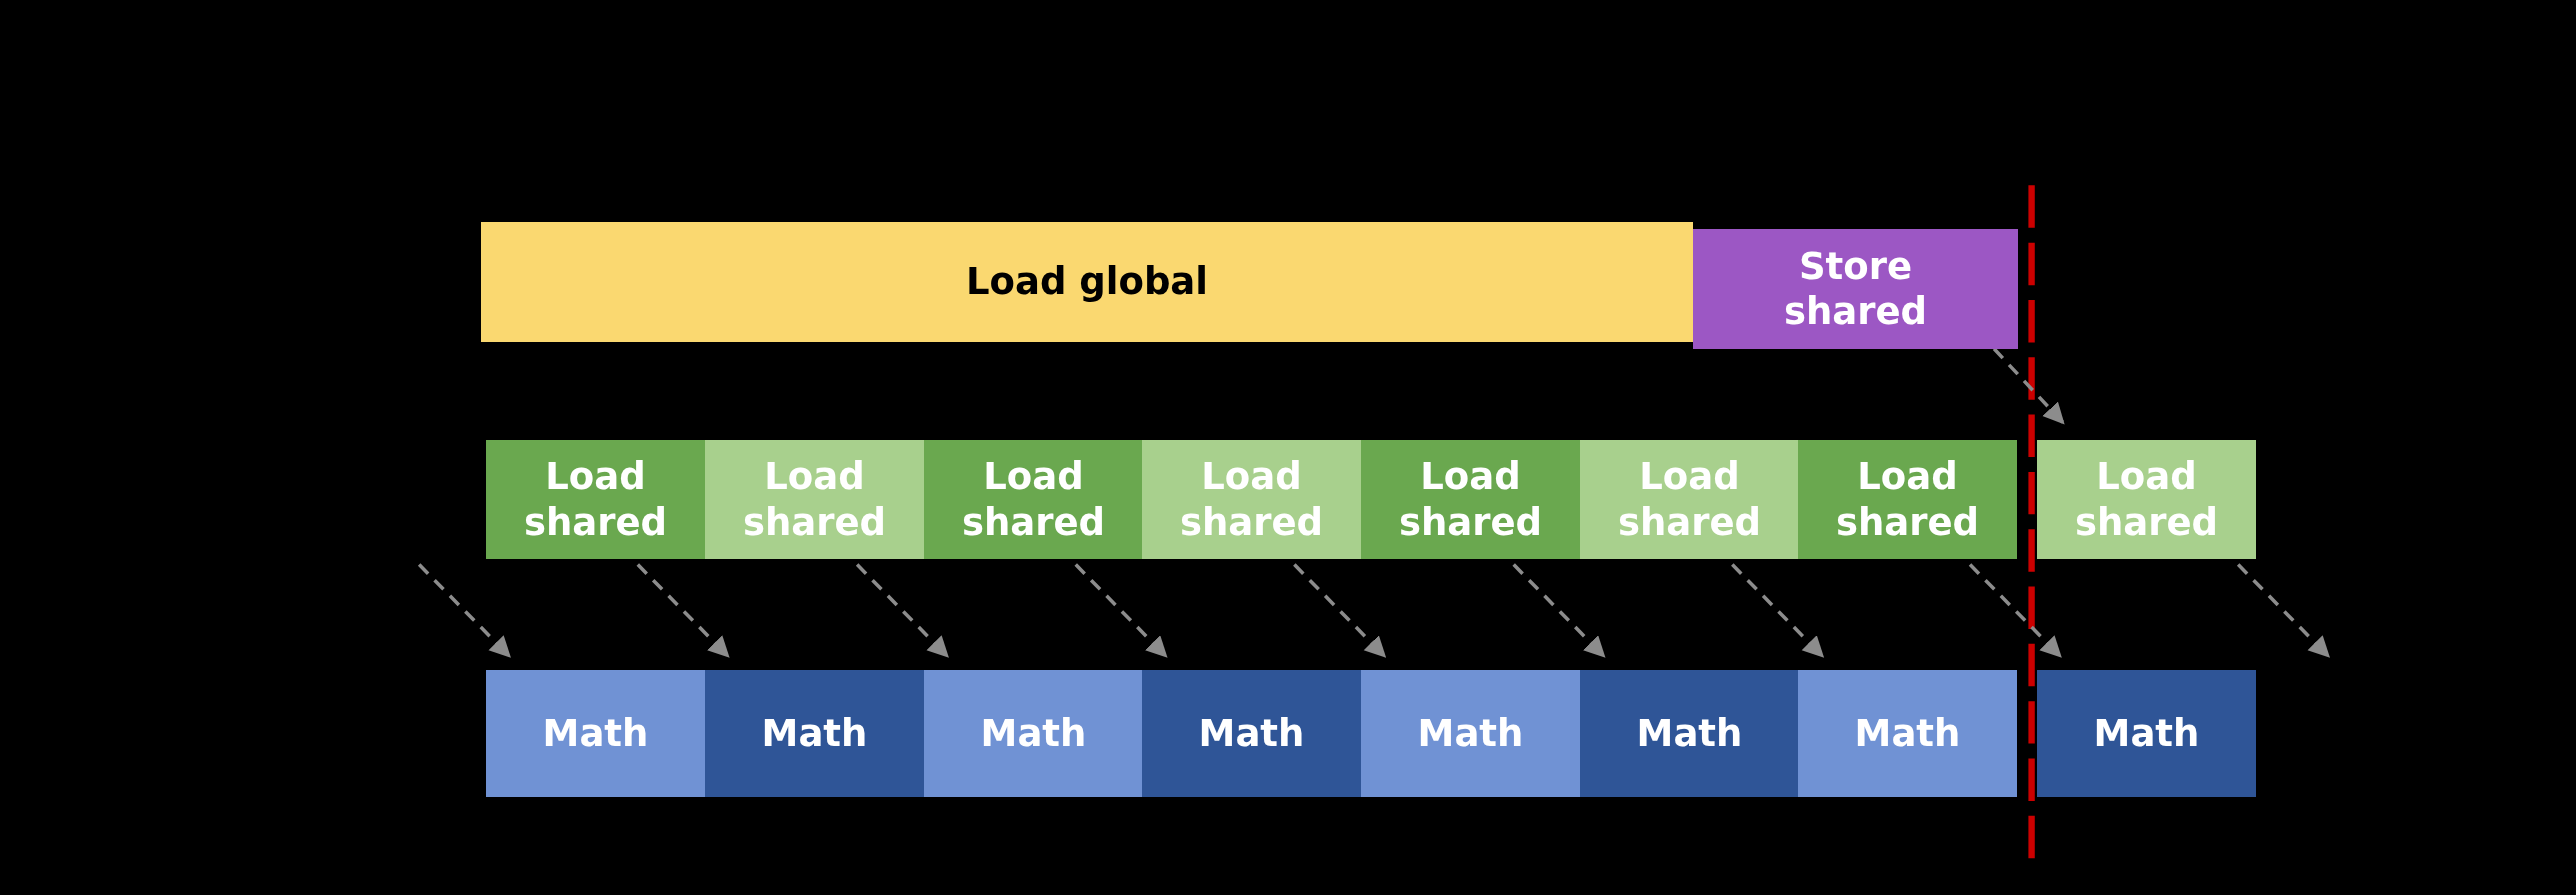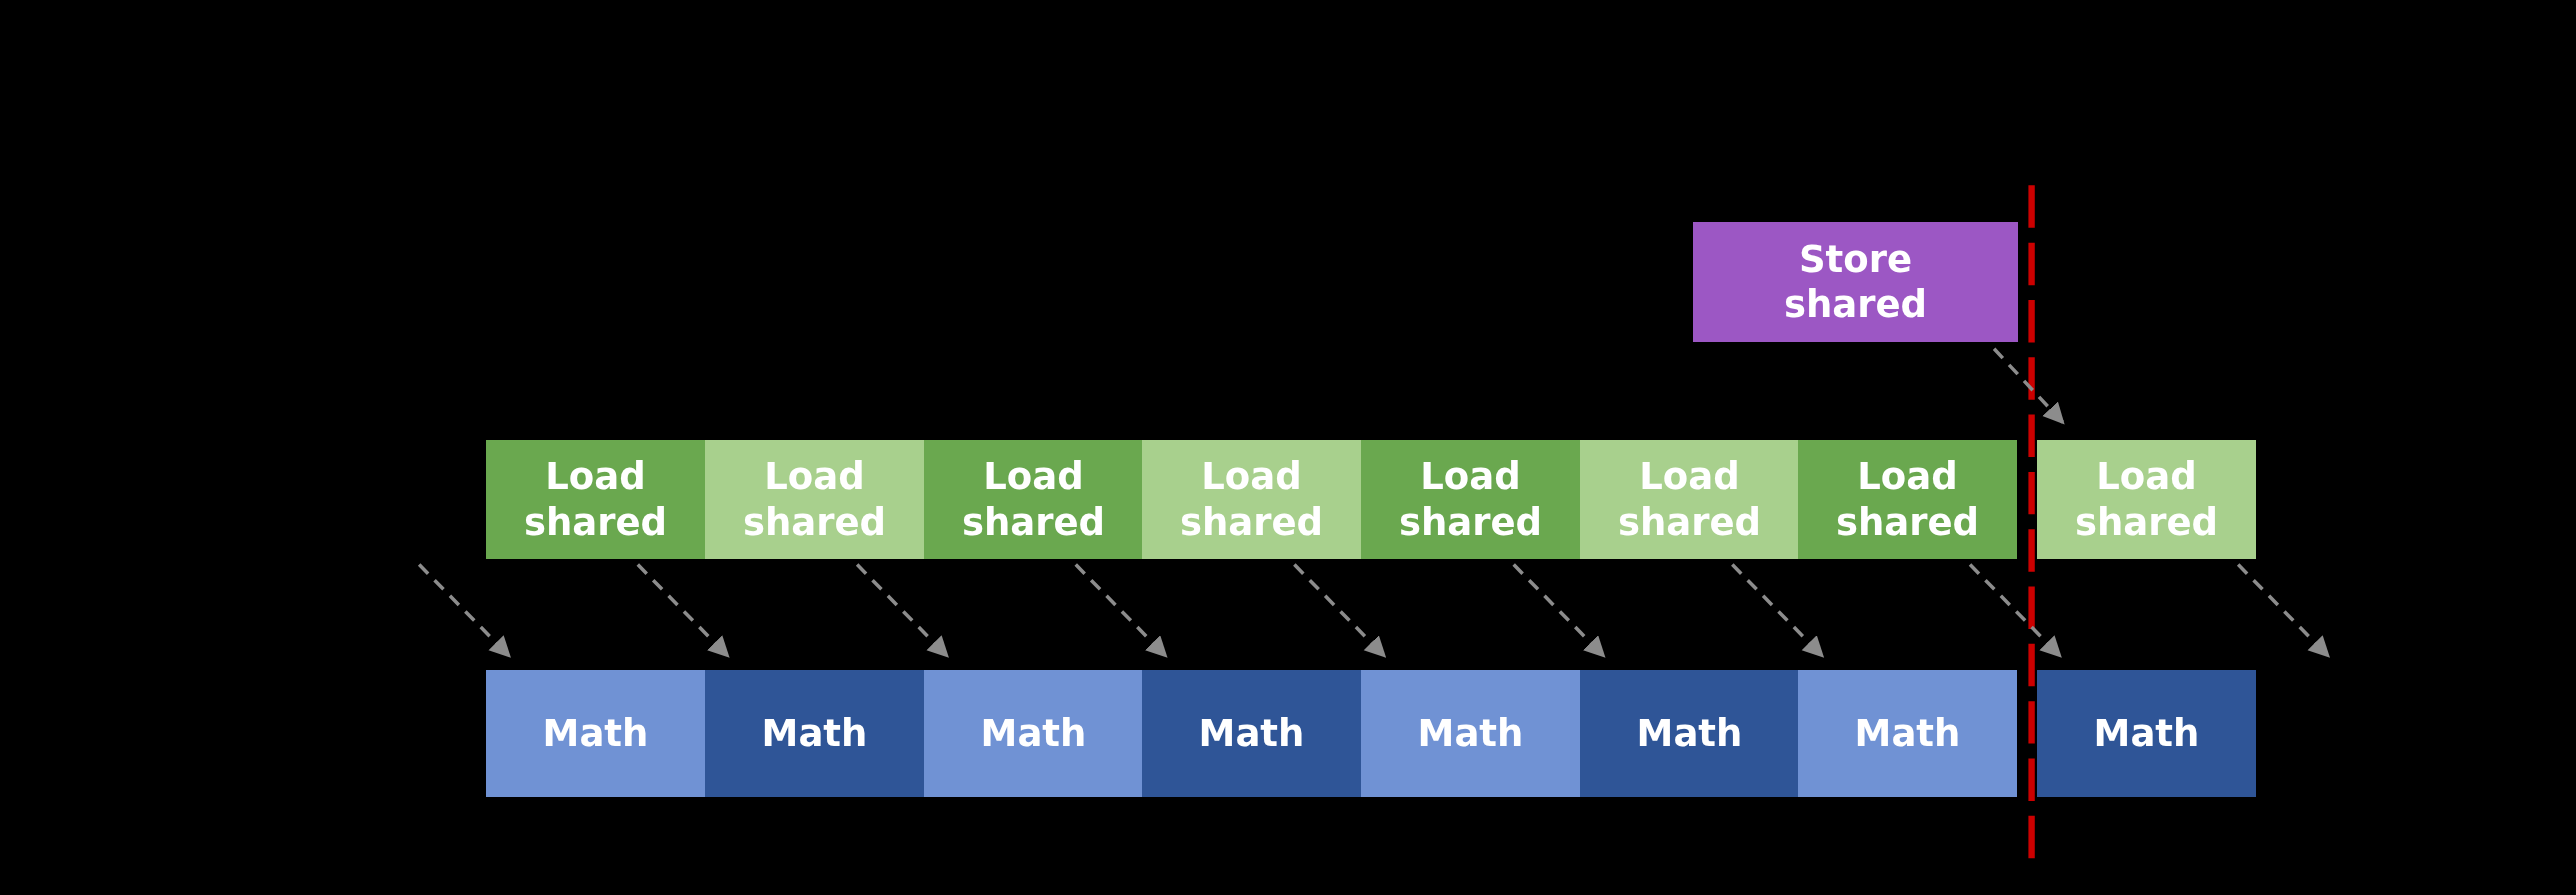--- a/index.html
+++ b/index.html
@@ -71,21 +71,24 @@
     <line class="arrow" x1="901" y1="798" x2="1029" y2="928" marker-end="url(#ah)"></line>
     <line class="arrow" x1="1211" y1="798" x2="1339" y2="928" marker-end="url(#ah)"></line>
     <line class="arrow" x1="1520" y1="798" x2="1648" y2="928" marker-end="url(#ah)"></line>
     <line class="arrow" x1="1829" y1="798" x2="1957" y2="928" marker-end="url(#ah)"></line>
     <line class="arrow" x1="2139" y1="798" x2="2267" y2="928" marker-end="url(#ah)"></line>
     <line class="arrow" x1="2448" y1="798" x2="2576" y2="928" marker-end="url(#ah)"></line>
     <line class="arrow" x1="2784" y1="798" x2="2912" y2="928" marker-end="url(#ah)"></line>
     <line class="arrow" x1="3163" y1="798" x2="3291" y2="928" marker-end="url(#ah)"></line>
   </svg>
 
-  <div class="box ss" style="left:1693px; top:222px; width:325px; height:120px;">
+  <div class="box lg" style="left:481px; top:222px; width:1212px; height:120px;">
+    <span>Load global</span>
+  </div>
+  <div class="box ss" style="left:1693px; top:229px; width:325px; height:120px;">
     <span>Store
 shared</span>
   </div>
 
   <div class="box ls-dark" style="left:486px;  top:440px; width:219px; height:119px;">
     <span>Load
 shared</span>
   </div>
   <div class="box ls-light" style="left:705px;  top:440px; width:219px; height:119px;">
     <span>Load

